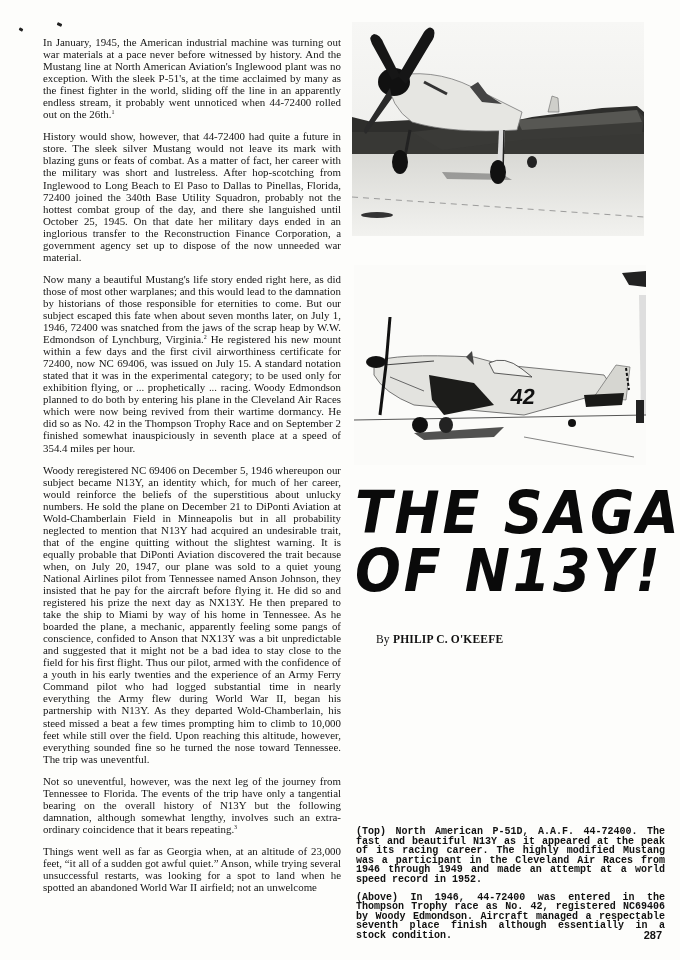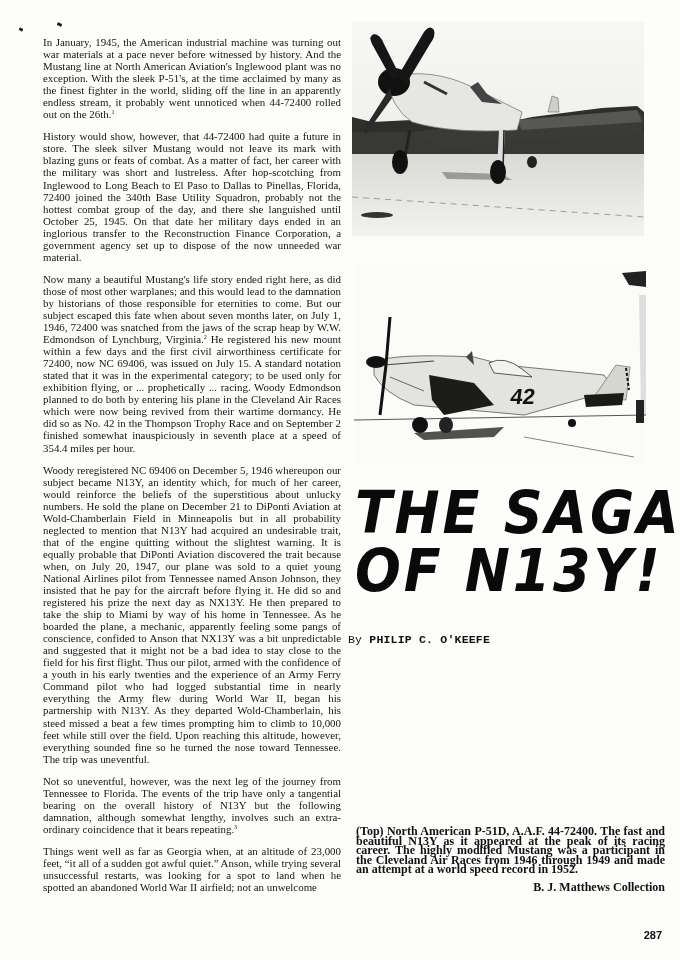--- a/index.html
+++ b/index.html
@@ -27,29 +27,29 @@
   .title {
     position: absolute; left: 355px; top: 484px; width: 300px;
     font-family: "DejaVu Sans", "Liberation Sans", sans-serif;
     font-weight: bold; font-style: italic;
     font-size: 58px; line-height: 58px; letter-spacing: 3px;
     color: #0a0a0a; transform: scaleX(0.93); transform-origin: left top;
     white-space: nowrap;
   }
   .title div { margin: 0; }
   .byline {
-    position: absolute; left: 348px; top: 633px;
-    font-family: Liberation Mono, monospace;
+    position: absolute; left: 376px; top: 633px;
+    font-family: Liberation Serif, serif;
     font-size: 11.5px; font-weight: bold; color: #111; letter-spacing: 0.2px;
   }
   .byline .by { font-weight: normal; }
   .captions {
     position: absolute; left: 356px; top: 827px; width: 309px;
-    font-family: Liberation Serif, serif;
-    font-size: 12px; line-height: 9.6px; font-weight: bold;
+    font-family: Liberation Mono, monospace;
+    font-size: 10px; line-height: 9.6px; font-weight: bold;
     text-align: justify; color: #111;
   }
   .captions p { margin: 0 0 8px 0; }
   .credit { text-align: right; margin-top: -8px; }
   .page-number {
     position: absolute; right: 18px; top: 929px;
     font-family: "Liberation Sans", "DejaVu Sans", sans-serif;
     font-weight: bold; font-size: 11px; color: #111;
   }
 </style>
@@ -159,16 +159,16 @@
   <div>OF N13Y!</div>
 </div>
 
 <div class="byline">
   <span class="by">By</span>
   <span>PHILIP C. O'KEEFE</span>
 </div>
 
 <div class="captions">
   <p>(Top) North American P-51D, A.A.F. 44-72400. The fast and beautiful N13Y as it appeared at the peak of its racing career. The highly modified Mustang was a participant in the Cleveland Air Races from 1946 through 1949 and made an attempt at a world speed record in 1952.</p>
-  <p class="credit">B. J. Matthews Collection</p>
+  <p>(Above) In 1946, 44-72400 was entered in the Thompson Trophy race as No. 42, registered NC69406 by Woody Edmondson. Aircraft managed a respectable seventh place finish although essentially in a stock condition.</p>
 </div>
 
 <div class="page-number">287</div>
 
 </body></html>

